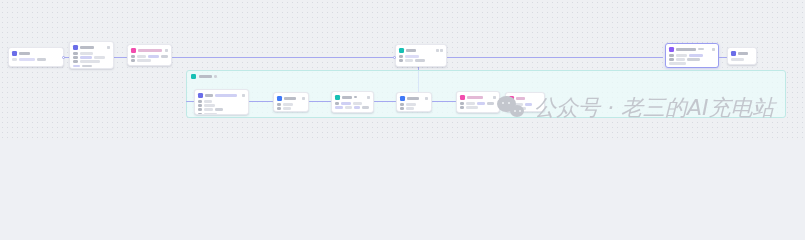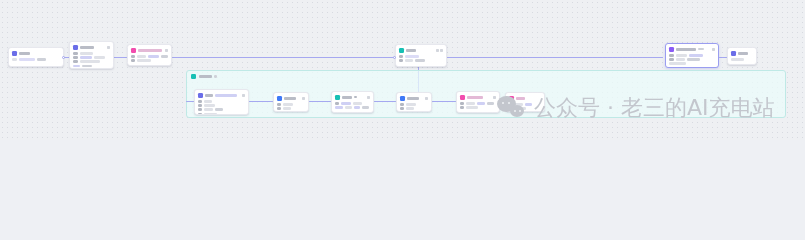--- a/index.html
+++ b/index.html
@@ -7,20 +7,21 @@
     width:805px;height:140px;overflow:hidden;
     font-family:"Liberation Sans","DejaVu Sans",sans-serif;
     background:#eef0f4;
   }
   #canvas{
     position:relative;width:805px;height:140px;
     background-color:#eef0f3;
     background-image:radial-gradient(#d7dae1 0.55px, transparent 0.6px);
     background-size:5px 5px;
     background-position:0 0;
+    font-style:italic;
   }
   
   .edge{position:absolute;background:#a5a8f0;border-radius:1px;}
   .edge.h{height:1px;}
   .edge.v{width:1px;}
   .port{position:absolute;width:3px;height:3px;border-radius:50%;
         background:#ffffff;border:1px solid #a0a3ee;box-sizing:border-box;}
   
   .node{
     position:absolute;box-sizing:border-box;

